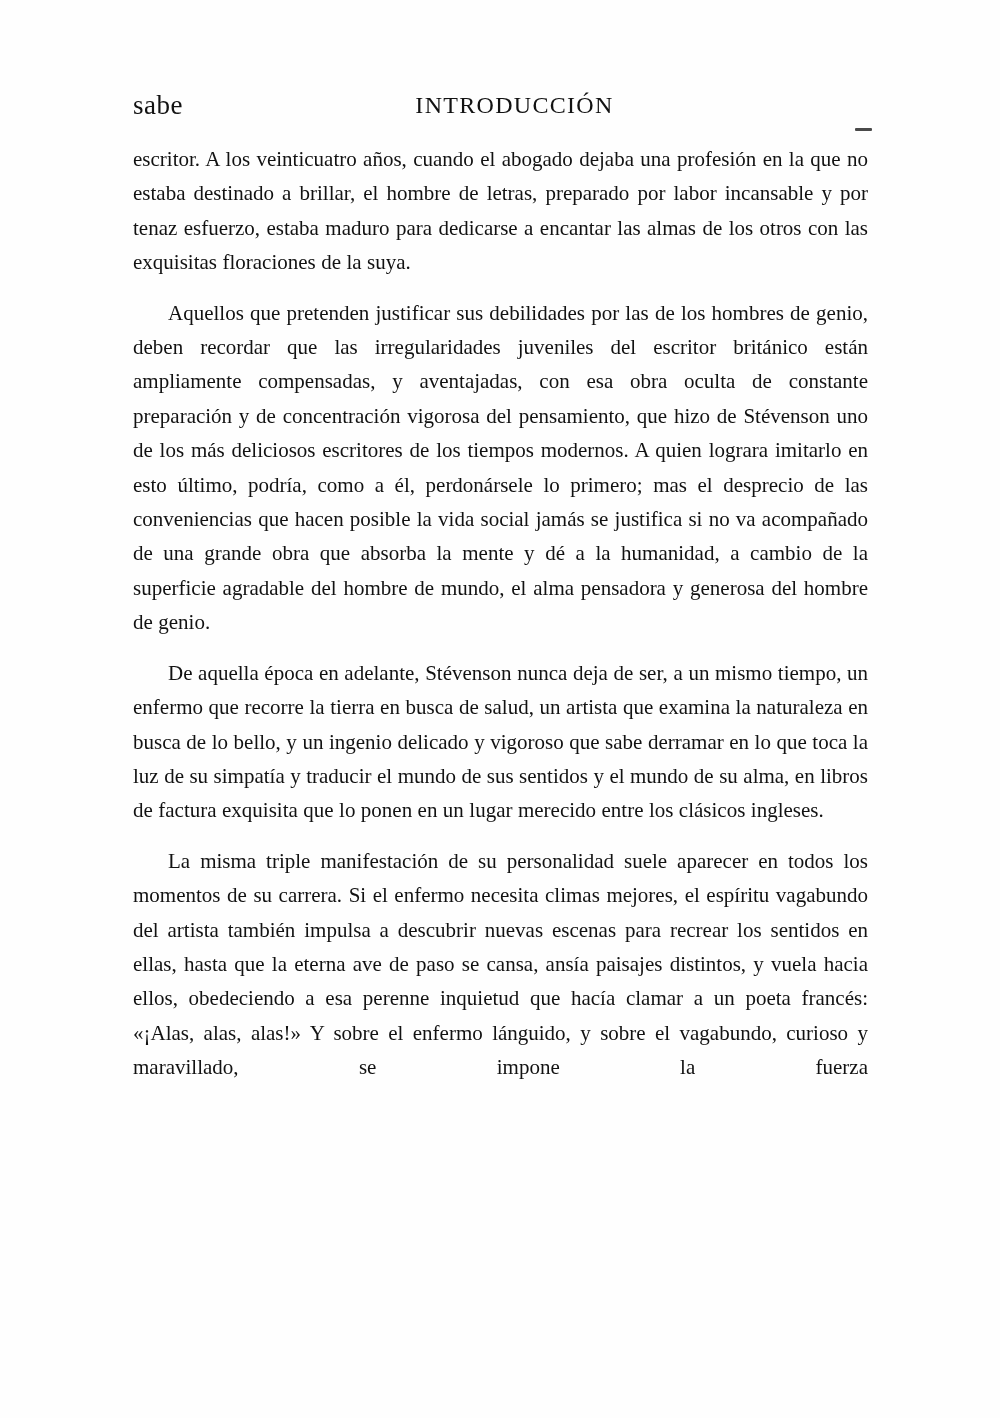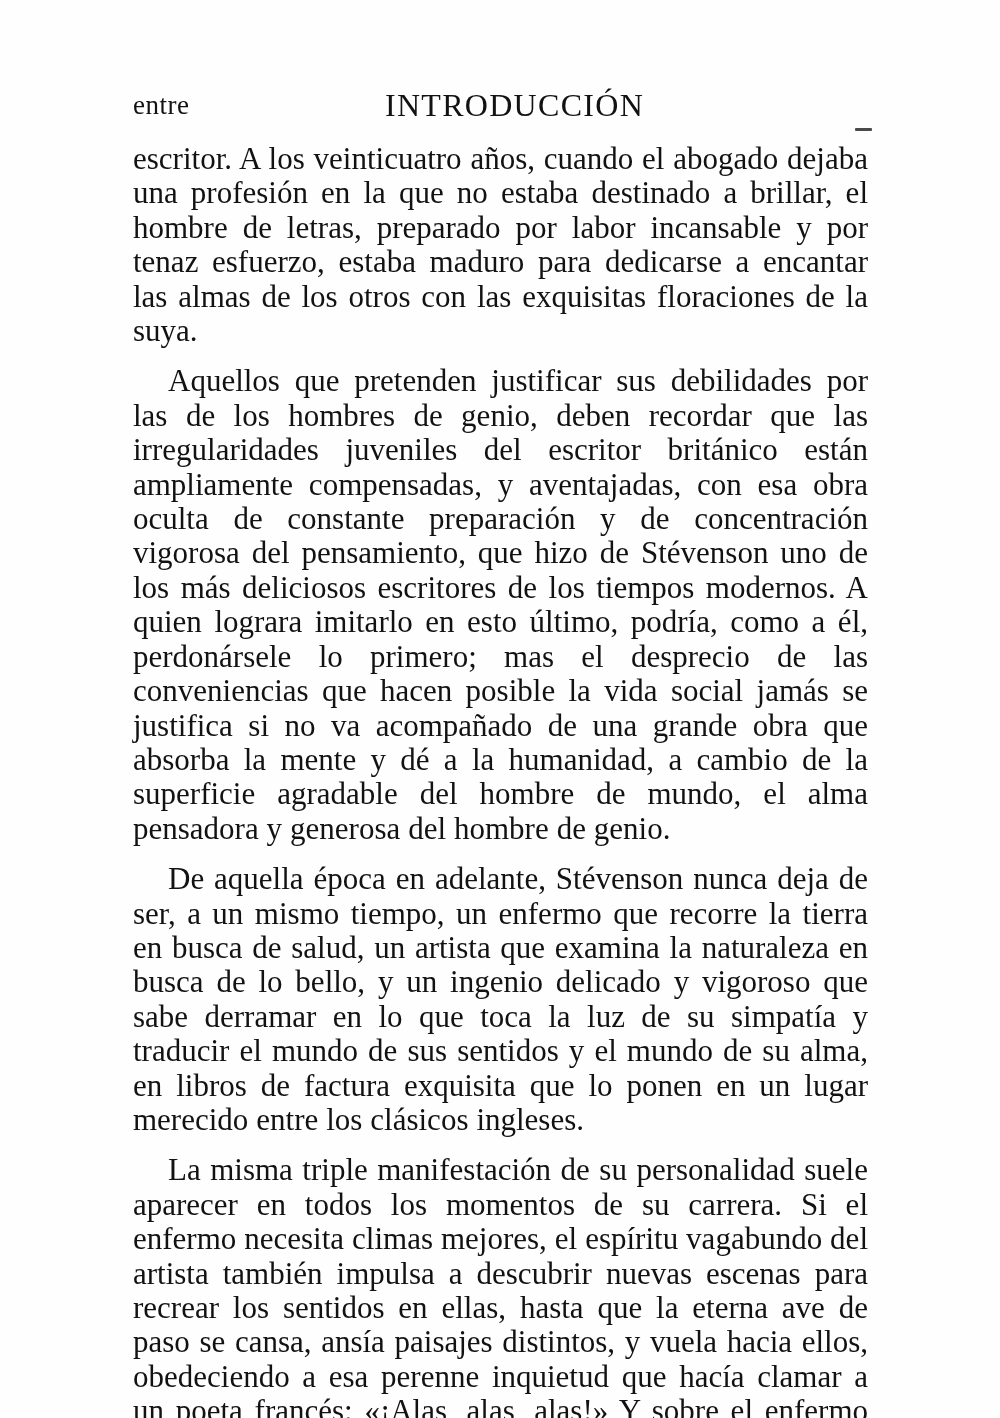--- a/index.html
+++ b/index.html
@@ -35,37 +35,37 @@
     line-height: 34px;
     letter-spacing: 0.5px;
     font-family: "Liberation Serif", "DejaVu Serif", serif;
   }
   .head-title {
     position: absolute;
     left: 0;
     top: 0;
     width: 735px;
     text-align: center;
-    font-size: 32px;
+    font-size: 24px;
     line-height: 34px;
     letter-spacing: 1.3px;
     padding-left: 28px;
     box-sizing: border-box;
   }
 
   
   .textblock {
     position: absolute;
     left: 133px;
     top: 142px;
     width: 735px;
   }
   .para {
     margin: 0;
-    font-size: 31px;
+    font-size: 21px;
     line-height: 34.4px;
     text-align: justify;
     text-justify: inter-word;
     -webkit-hyphens: none;
     hyphens: none;
     word-spacing: 0.2px;
   }
   .para + .para { margin-top: 16px; }
   .para:first-child { text-indent: 0; }
   .para.indented { text-indent: 35px; }
@@ -100,21 +100,21 @@
     background: #ffffff;
     opacity: 0;
   }
 </style>
 </head>
 <body>
 
 <div class="page" style="background: rgb(254, 254, 254); color: rgb(18, 18, 18);">
 
   <div class="running-head">
-    <span class="folio">entre</span>
+    <span class="folio">sabe</span>
     <span class="head-title">INTRODUCCIÓN</span>
   </div>
 
   <div class="scan-mark"></div>
 
   <div class="textblock">
     <p class="para">escritor.  A los veinticuatro años, cuando el abogado dejaba una profesión en la que no estaba destinado a brillar, el hombre de letras, preparado por labor incansable y por tenaz esfuerzo, estaba maduro para dedicarse a encantar las almas de los otros con las exquisitas floraciones de la suya.</p>
     <p class="para indented">Aquellos que pretenden justificar sus debilidades por las de los hombres de genio, deben recordar que las irregularidades juveniles del escritor británico están ampliamente compensadas, y aventajadas, con esa obra oculta de constante preparación y de concentración vigorosa del pensamiento, que hizo de Stévenson uno de los más deliciosos escritores de los tiempos modernos.  A quien lograra imitarlo en esto último, podría, como a él, perdonársele lo primero; mas el desprecio de las conveniencias que hacen posible la vida social jamás se justifica si no va acompañado de una grande obra que absorba la mente y dé a la humanidad, a cambio de la superficie agradable del hombre de mundo, el alma pensadora y generosa del hombre de genio.</p>
     <p class="para indented">De aquella época en adelante, Stévenson nunca deja de ser, a un mismo tiempo, un enfermo que recorre la tierra en busca de salud, un artista que examina la naturaleza en busca de lo bello, y un ingenio delicado y vigoroso que sabe derramar en lo que toca la luz de su simpatía y traducir el mundo de sus sentidos y el mundo de su alma, en libros de factura exquisita que lo ponen en un lugar merecido entre los clásicos ingleses.</p>
     <p class="para indented force-justify">La misma triple manifestación de su personalidad suele aparecer en todos los momentos de su carrera.  Si el enfermo necesita climas mejores, el espíritu vagabundo del artista también impulsa a descubrir nuevas escenas para recrear los sentidos en ellas, hasta que la eterna ave de paso se cansa, ansía paisajes distintos, y vuela hacia ellos, obedeciendo a esa perenne inquietud que hacía clamar a un poeta francés: «¡Alas, alas, alas!»  Y sobre el enfermo lánguido, y sobre el vagabundo, curioso y maravillado, se impone la fuerza</p>

